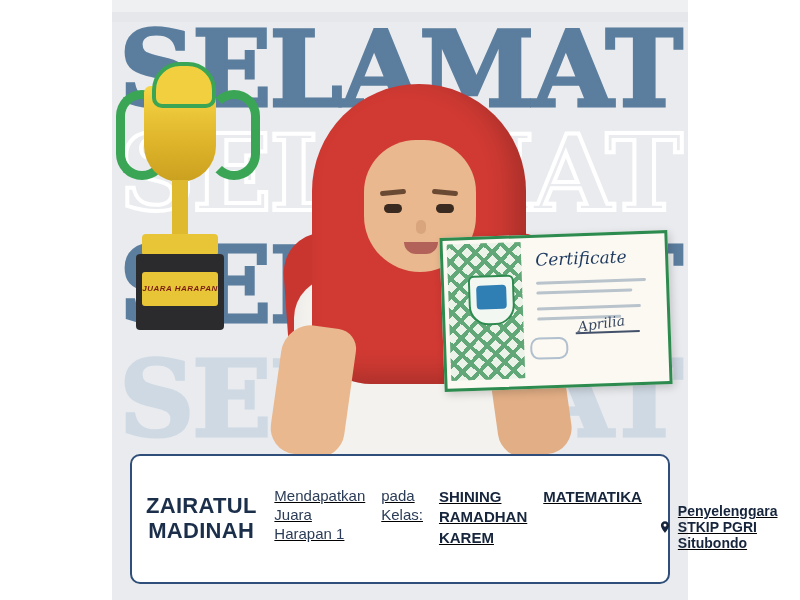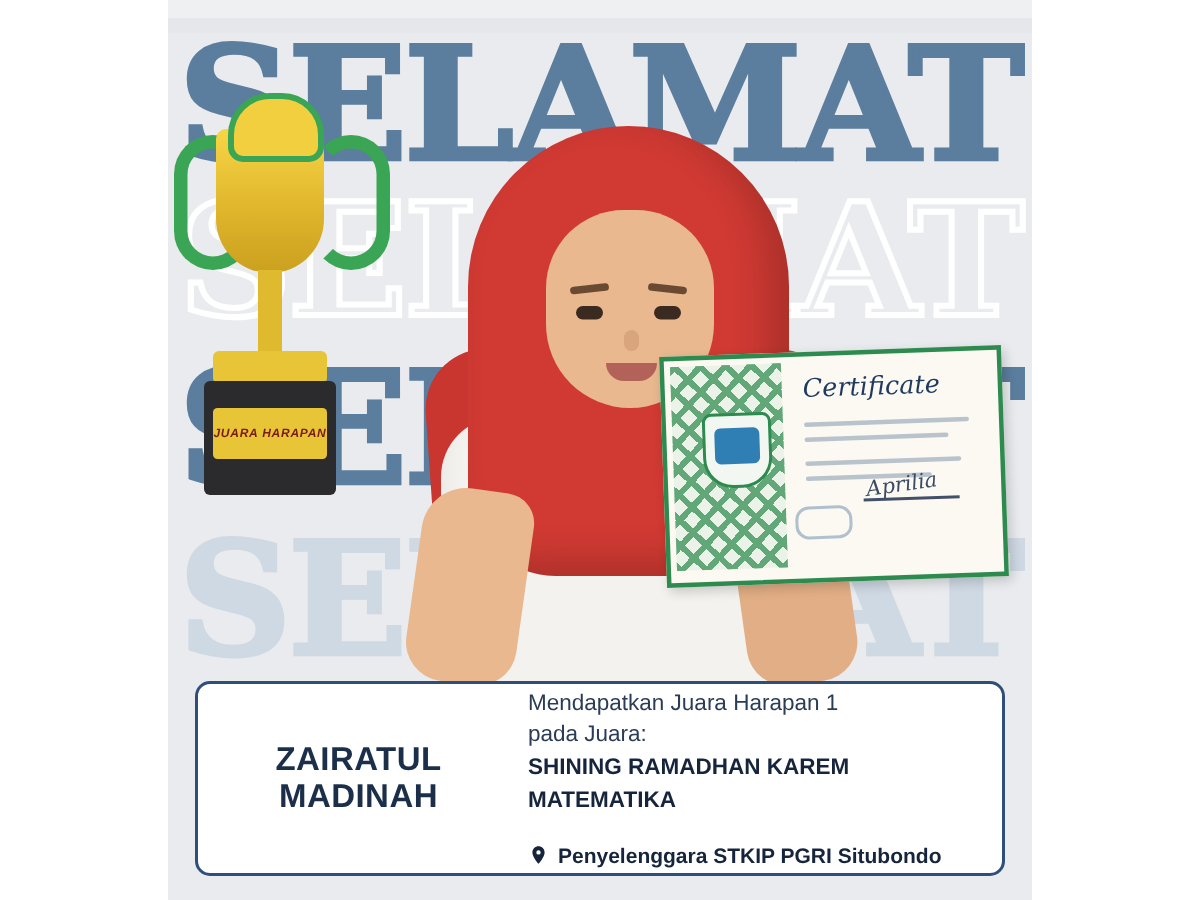--- a/index.html
+++ b/index.html
@@ -398,23 +398,23 @@
   }
   .divider {
     width: 2px;
     background: #b9c6d6;
     margin: 8px 14px 8px 4px;
     border-radius: 1px;
   }
   .info-right {
     flex: 1;
     display: flex;
-    flex-direction: column;
     justify-content: center;
-    gap: 2px;
+    gap: 16px;
+    text-decoration: underline;
   }
   .ach-line {
     font-size: 15px;
     color: #2b3c57;
     line-height: 1.25;
   }
   .ach-strong {
     font-size: 15px;
     font-weight: 700;
     color: #16253c;
@@ -497,21 +497,21 @@
   <div class="gutter-left"></div>
   <div class="gutter-right"></div>
 
   <div class="info-bar">
     <div class="info-left">
       <div class="student-name">ZAIRATUL MADINAH</div>
     </div>
     <div class="divider"></div>
     <div class="info-right">
       <div class="ach-line">Mendapatkan Juara Harapan 1</div>
-      <div class="ach-line">pada Juara:</div>
+      <div class="ach-line">pada Kelas:</div>
       <div class="ach-strong">SHINING RAMADHAN KAREM</div>
       <div class="ach-strong">MATEMATIKA</div>
       <div class="organizer">
         <svg class="pin-icon" viewBox="0 0 24 24">
           <path d="M12 2C8.1 2 5 5.1 5 9c0 5.2 7 13 7 13s7-7.8 7-13c0-3.9-3.1-7-7-7zm0 9.5A2.5 2.5 0 1 1 12 6.5a2.5 2.5 0 0 1 0 5z" fill="#16253c"></path>
         </svg>
         <span>Penyelenggara STKIP PGRI Situbondo</span>
       </div>
     </div>
   </div>

